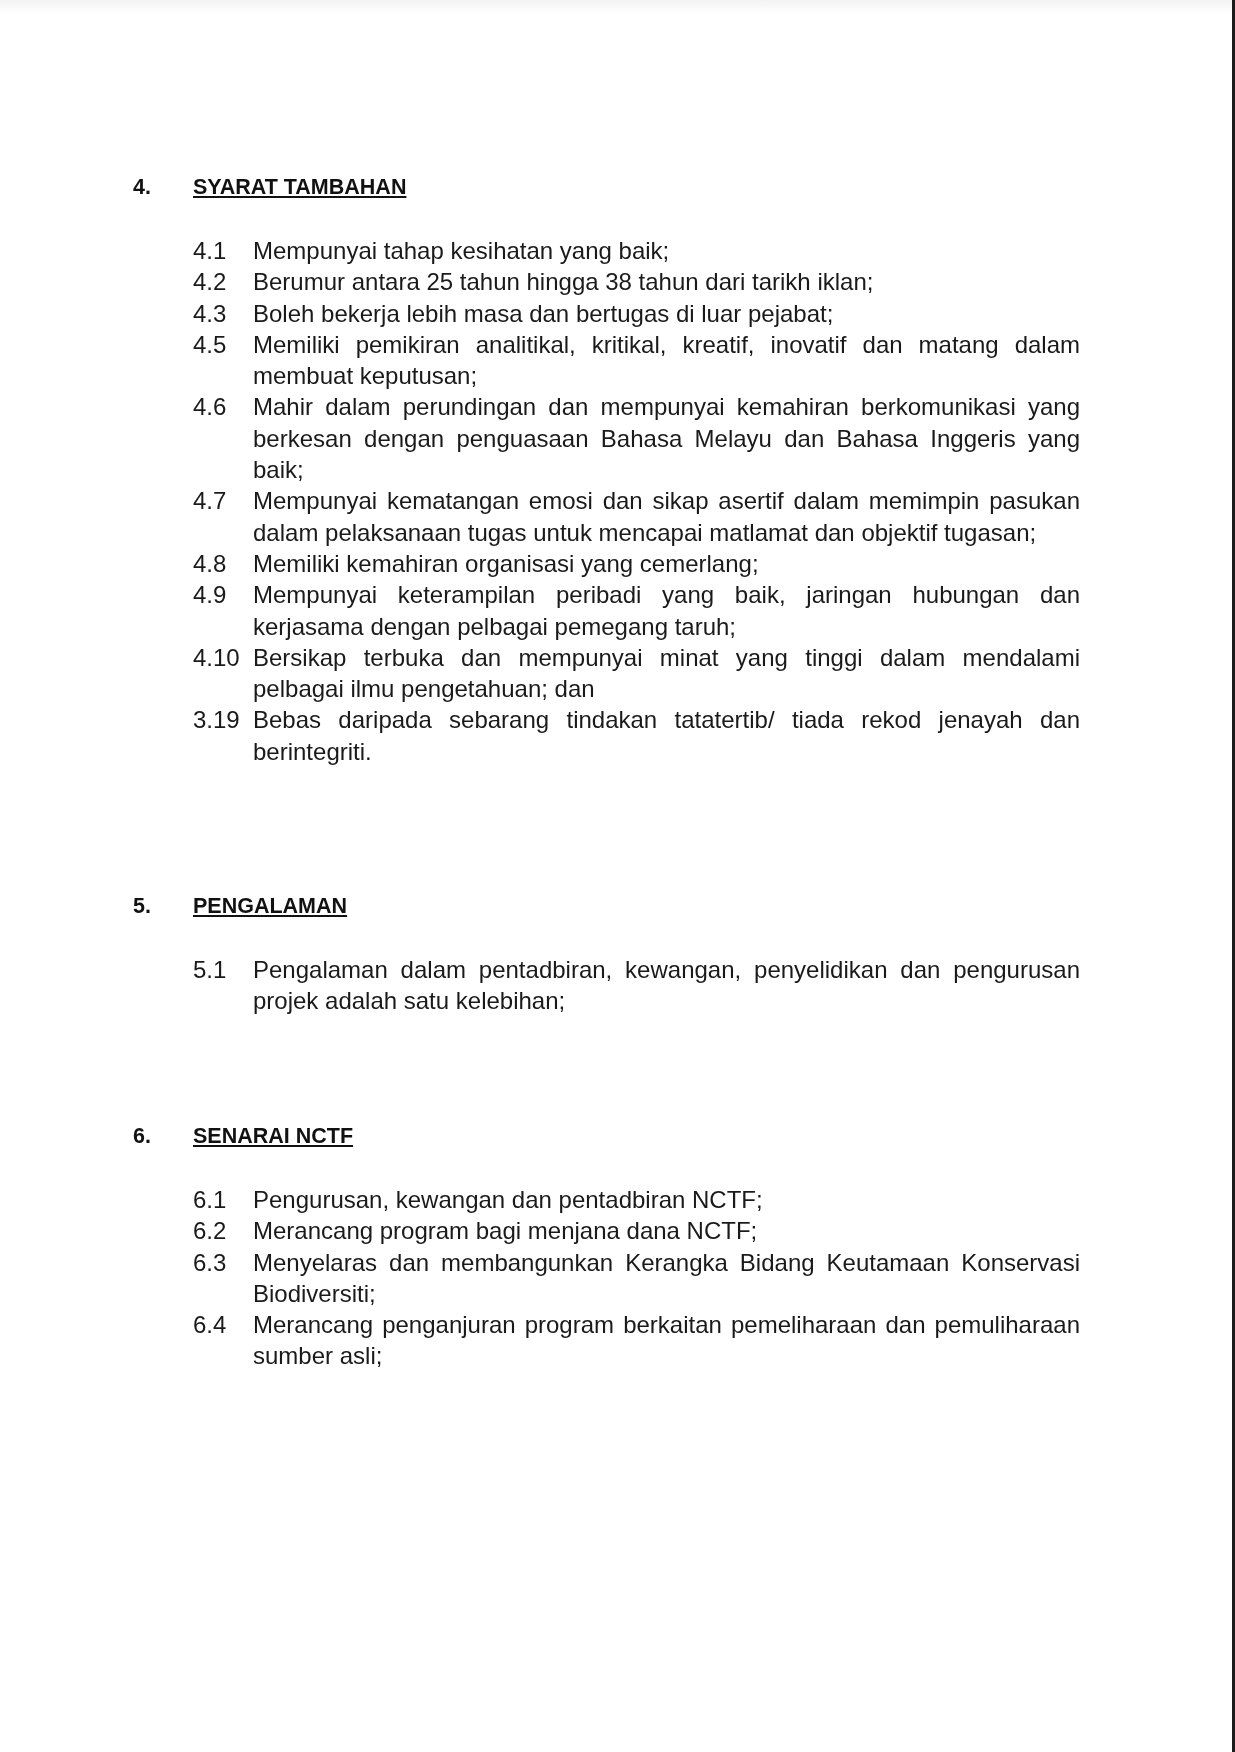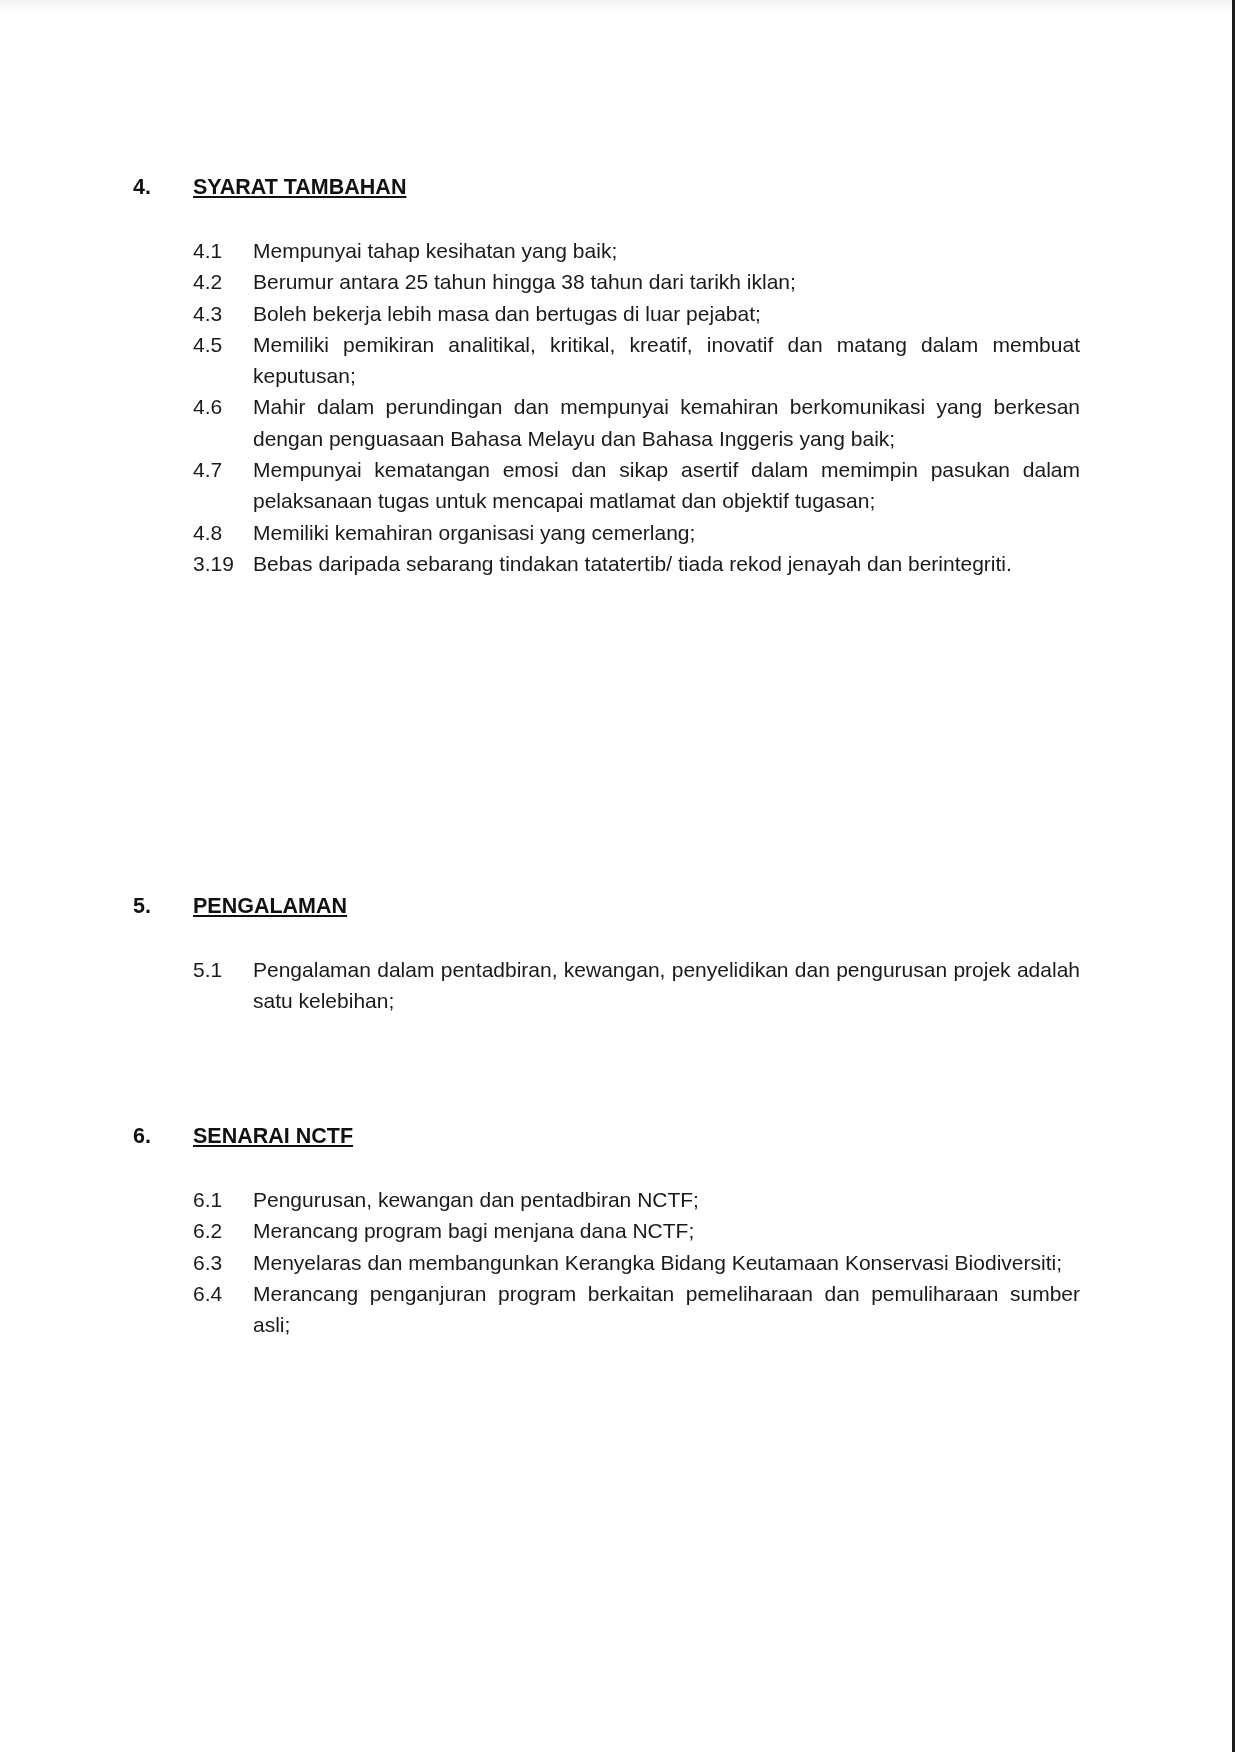--- a/index.html
+++ b/index.html
@@ -56,21 +56,21 @@
       letter-spacing: 0;
       text-decoration: underline;
     }
     .items {
       margin-top: 32px;
       margin-left: 60px;
       width: 887px;
     }
     .item {
       display: flex;
-      font-size: 21px;
+      font-size: 24px;
       line-height: 31.3px;
     }
     .item-num {
       width: 60px;
       flex: none;
     }
     .item-text {
       width: 827px;
       text-align: justify;
       text-align-last: left;
@@ -112,20 +112,28 @@
       </div>
       <div class="item">
         <span class="item-num">4.7</span>
         <span class="item-text">Mempunyai kematangan emosi dan sikap asertif dalam memimpin pasukan dalam pelaksanaan tugas untuk mencapai matlamat dan objektif tugasan;</span>
       </div>
       <div class="item">
         <span class="item-num">4.8</span>
         <span class="item-text">Memiliki kemahiran organisasi yang cemerlang;</span>
       </div>
       <div class="item">
+        <span class="item-num">4.9</span>
+        <span class="item-text">Mempunyai keterampilan peribadi yang baik, jaringan hubungan dan kerjasama dengan pelbagai pemegang taruh;</span>
+      </div>
+      <div class="item">
+        <span class="item-num">4.10</span>
+        <span class="item-text">Bersikap terbuka dan mempunyai minat yang tinggi dalam mendalami pelbagai ilmu pengetahuan; dan</span>
+      </div>
+      <div class="item">
         <span class="item-num">3.19</span>
         <span class="item-text">Bebas daripada sebarang tindakan tatatertib/ tiada rekod jenayah dan berintegriti.</span>
       </div>
     </div>
   </div>
 
   <div class="section" style="top:891px;">
     <div class="section-heading">
       <span class="heading-num">5.</span>
       <span class="heading-title">PENGALAMAN</span>

